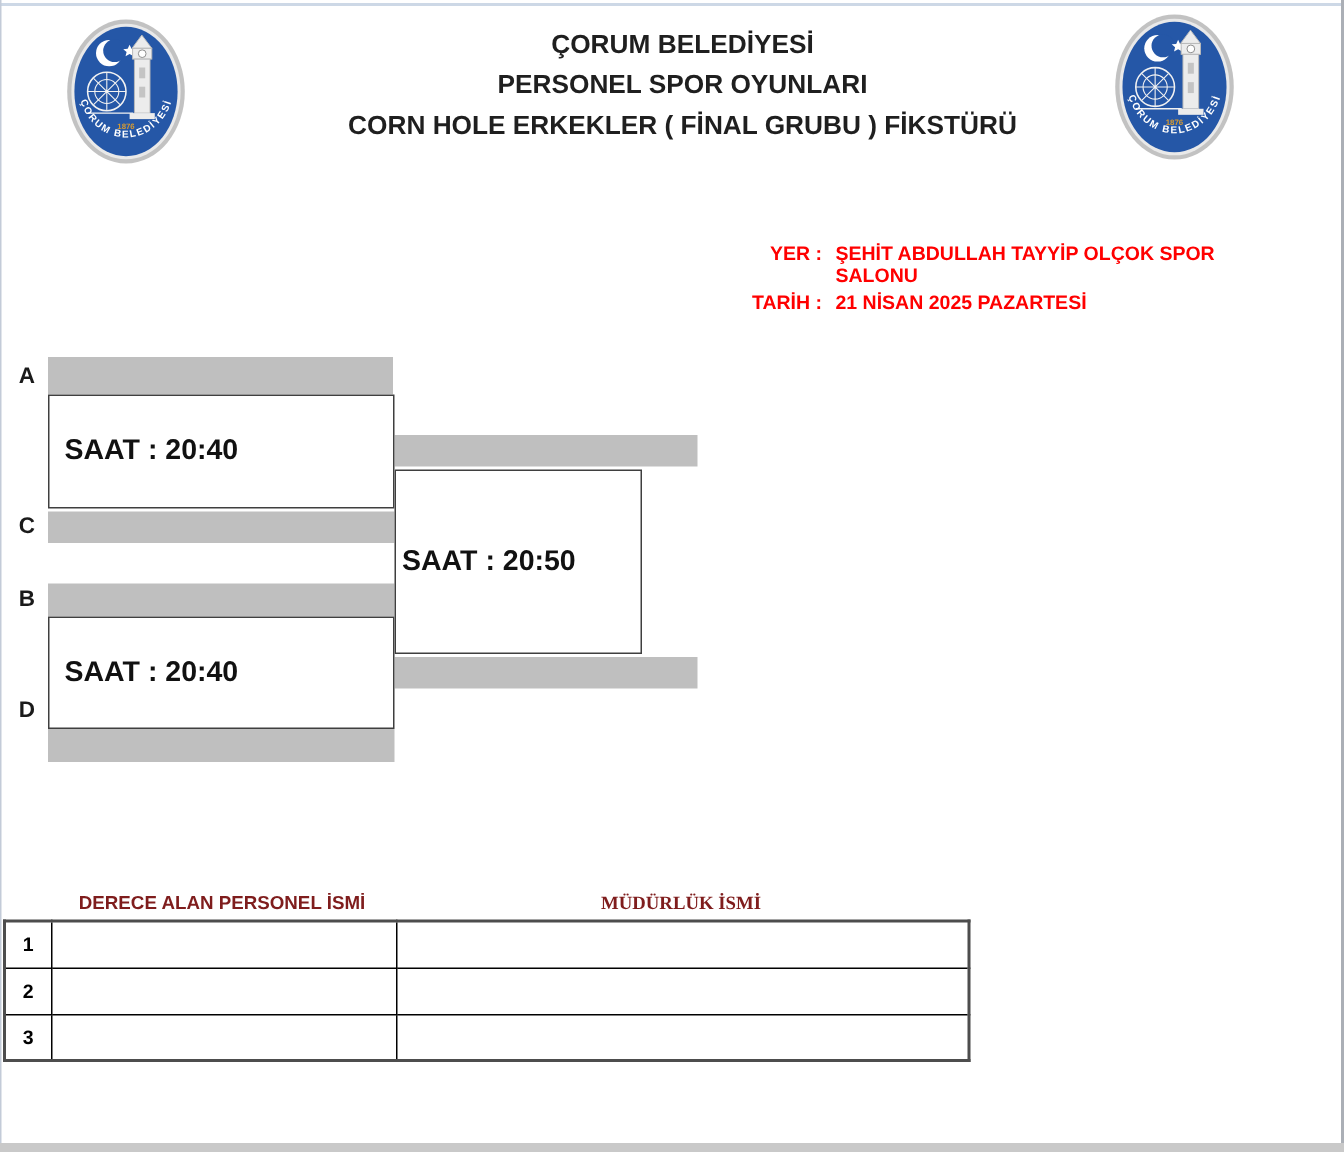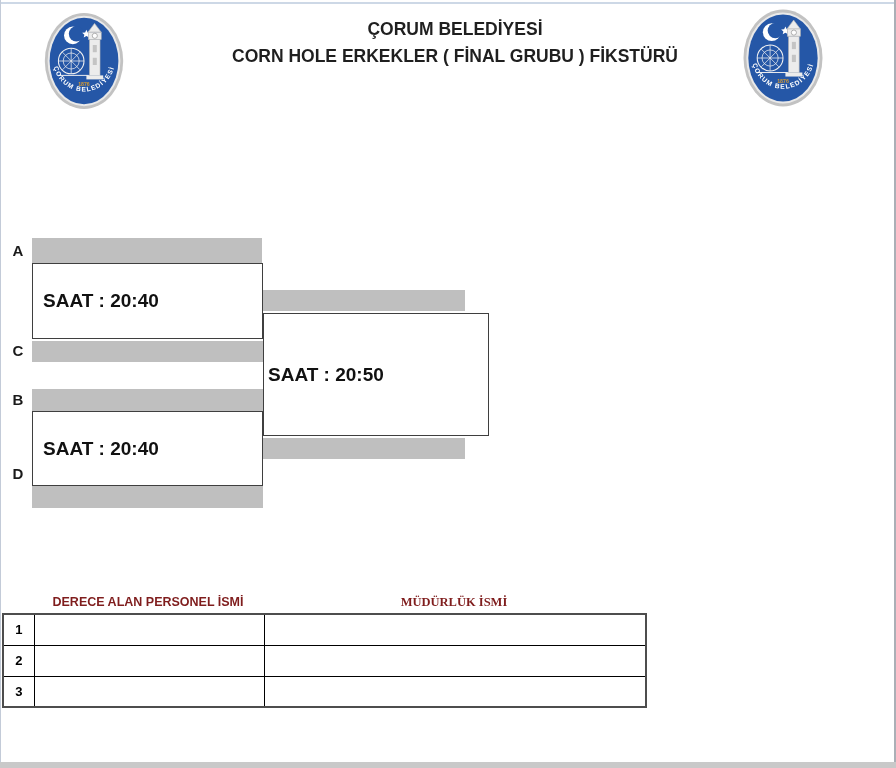--- a/index.html
+++ b/index.html
@@ -39,21 +39,21 @@
   .bar-c { left:32px; top:341px; width:231px; height:21px; }
   .bar-b { left:32px; top:389px; width:231px; height:22px; }
   .bar-d { left:32px; top:486px; width:231px; height:22px; }
   .bar-f-top    { left:263px; top:290px; width:202px; height:21px; }
   .bar-f-bottom { left:263px; top:438px; width:202px; height:21px; }
 
   .match-box { position:absolute; background:#ffffff; border:1.5px solid #3f3f3f;
                display:flex; align-items:center; font-size:19px; font-weight:bold; color:#111; }
   .match-1 { left:32px;  top:263px; width:231px; height:76px; padding-left:10px; }
   .match-2 { left:32px;  top:411px; width:231px; height:75px; padding-left:10px; }
-  .match-f { left:263px; top:313px; width:226px; height:123px; padding-left:4px; }
+  .match-f { left:263px; top:313px; width:165px; height:123px; padding-left:4px; }
 
   
   .tbl-header { position:absolute; top:595px; font-size:12.5px; font-weight:bold; color:#7f1d1d; text-align:center; }
   .tbl-header.h1 { left:33px;  width:230px; }
   .tbl-header.h2 { left:263px; width:382px;font-family:Liberation Serif, serif; }
   table.results { position:absolute; left:2px; top:613px; width:643px;
                   border-collapse:collapse; table-layout:fixed;
                   border:2px solid #4d4d4d; }
   table.results td { border:1px solid #000; height:31px; font-size:13px; }
   table.results td.num { text-align:center; font-weight:bold; width:31px; }
@@ -132,23 +132,30 @@
       <path d="M18 80h38" stroke-width="1.2"></path>
     </g>
     <text x="50" y="93" font-size="6.5" fill="#d89b30" text-anchor="middle" font-weight="bold">1876</text>
     <text font-size="8.2" fill="#ffffff" font-weight="bold" letter-spacing="1.4">
       <textPath href="#curveR" startOffset="50%" text-anchor="middle">ÇORUM BELEDİYESİ</textPath>
     </text>
   </svg>
 
   <div class="title-block">
     <div>ÇORUM BELEDİYESİ</div>
+    <div>PERSONEL SPOR OYUNLARI</div>
     <div>CORN HOLE ERKEKLER ( FİNAL GRUBU ) FİKSTÜRÜ</div>
   </div>
 
+  <div class="event-info">
+    <span class="lbl">YER :</span>
+    <span class="val">ŞEHİT ABDULLAH TAYYİP OLÇOK SPOR SALONU</span>
+    <span class="lbl">TARİH :</span>
+    <span class="val">21 NİSAN 2025 PAZARTESİ</span>
+  </div>
 
   <div class="slot-label lbl-a">A</div>
   <div class="slot-label lbl-c">C</div>
   <div class="slot-label lbl-b">B</div>
   <div class="slot-label lbl-d">D</div>
 
   <div class="slot-bar bar-a"></div>
   <div class="slot-bar bar-c"></div>
   <div class="slot-bar bar-b"></div>
   <div class="slot-bar bar-d"></div>

